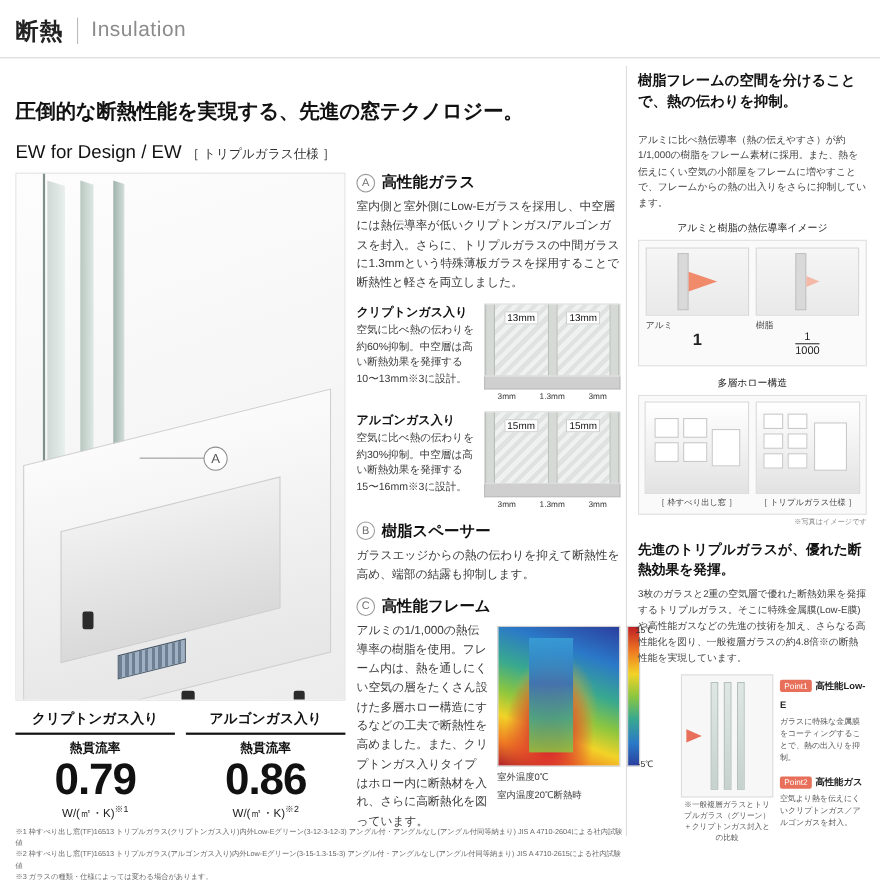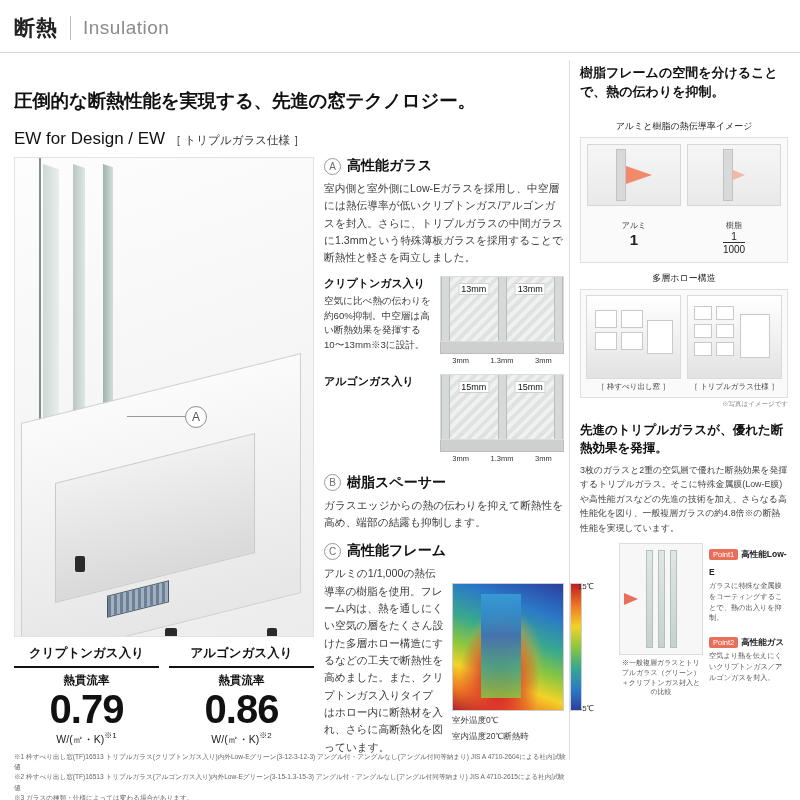--- a/index.html
+++ b/index.html
@@ -209,21 +209,21 @@
   }
   .arrow-big {
     width: 0; height: 0; border-top: 9px solid transparent; border-bottom: 9px solid transparent;
     border-left: 26px solid #f08a6a;
   }
   .arrow-small {
     width: 0; height: 0; border-top: 5px solid transparent; border-bottom: 5px solid transparent;
     border-left: 12px solid #f3b8a6;
   }
   .bar-dark { width: 10px; height: 52px; background: #d9d9d9; border:1px solid #c2c2c2; }
-  .r-fig-label { font-size: 8px; color: #444; text-align:center; margin-top: 14px; }
+  .r-fig-label { font-size: 8px; color: #444; text-align:left; margin-top: 3px; }
   .ratio-1 { font-size: 15px; font-weight: bold; color: #222; text-align:center; }
   .ratio-frac { text-align:center; font-size: 10px; color: #222; line-height: 1.15; }
   .ratio-frac .den { border-top: 1px solid #333; display:inline-block; padding-top:1px; }
 
   .hollow-fig {
     border: 1px solid #e0e0e0; background: #fafafa; padding: 5px; display:flex; gap:6px;
   }
   .hollow-img {
     flex:1; height: 84px;
     background: linear-gradient(180deg,#ffffff 0%, #f0f0f0 55%, #e2e2e2 100%);
@@ -364,20 +364,21 @@
               <span>3mm</span>
               <span>1.3mm</span>
               <span>3mm</span>
             </div>
           </div>
         </div>
 
         <div class="sub-sec">
           <div class="sub-left">
             <div class="sub-title">アルゴンガス入り</div>
+            <div class="sub-body">空気に比べ熱の伝わりを約30%抑制。中空層は高い断熱効果を発揮する15〜16mm※3に設計。</div>
           </div>
           <div class="gas-fig">
             <div class="gf-box">
               <div class="gf-pane"></div>
               <div class="gf-gap hatched">
                 <span class="gf-dim">15mm</span>
               </div>
               <div class="gf-pane"></div>
               <div class="gf-gap hatched">
                 <span class="gf-dim">15mm</span>
@@ -400,21 +401,21 @@
           <span class="sec-title">樹脂スペーサー</span>
         </div>
         <div class="sec-body">ガラスエッジからの熱の伝わりを抑えて断熱性を高め、端部の結露も抑制します。</div>
       </div>
 
       <div class="sec">
         <div class="sec-head">
           <span class="sec-badge">C</span>
           <span class="sec-title">高性能フレーム</span>
         </div>
-        <div style="display:flex; gap:8px;align-items:center;">
+        <div style="display:flex; gap:8px;">
           <div style="flex:1;" class="sec-body">アルミの1/1,000の熱伝導率の樹脂を使用。フレーム内は、熱を通しにくい空気の層をたくさん設けた多層ホロー構造にするなどの工夫で断熱性を高めました。また、クリプトンガス入りタイプはホロー内に断熱材を入れ、さらに高断熱化を図っています。</div>
           <div class="thermal-wrap">
             <div class="thermal">
               <div class="therm-shape"></div>
             </div>
             <div class="scale-bar"></div>
             <div class="scale-top" style="top:-2px;">15℃</div>
             <div class="scale-bot" style="top:120px;">-5℃</div>
             <div class="thermal-cap">室外温度0℃</div>
             <div class="thermal-cap">室内温度20℃断熱時</div>
@@ -428,20 +429,21 @@
 
 <div class="footnotes">
   <div>※1 枠すべり出し窓(TF)16513 トリプルガラス(クリプトンガス入り)内外Low-Eグリーン(3-12-3-12-3) アングル付・アングルなし(アングル付同等納まり) JIS A 4710-2604による社内試験値</div>
   <div>※2 枠すべり出し窓(TF)16513 トリプルガラス(アルゴンガス入り)内外Low-Eグリーン(3-15-1.3-15-3) アングル付・アングルなし(アングル付同等納まり) JIS A 4710-2615による社内試験値</div>
   <div>※3 ガラスの種類・仕様によっては変わる場合があります。</div>
 </div>
 
 <div class="right-col">
 
   <div class="r-title">樹脂フレームの空間を分けることで、熱の伝わりを抑制。</div>
+  <div class="r-body">アルミに比べ熱伝導率（熱の伝えやすさ）が約1/1,000の樹脂をフレーム素材に採用。また、熱を伝えにくい空気の小部屋をフレームに増やすことで、フレームからの熱の出入りをさらに抑制しています。</div>
 
   <div class="r-figcap">アルミと樹脂の熱伝導率イメージ</div>
 
   <div class="r-fig">
     <div class="r-fig-half">
       <div class="alum-box">
         <div class="bar-dark"></div>
         <div class="arrow-big"></div>
       </div>
       <div class="r-fig-label">アルミ</div>

